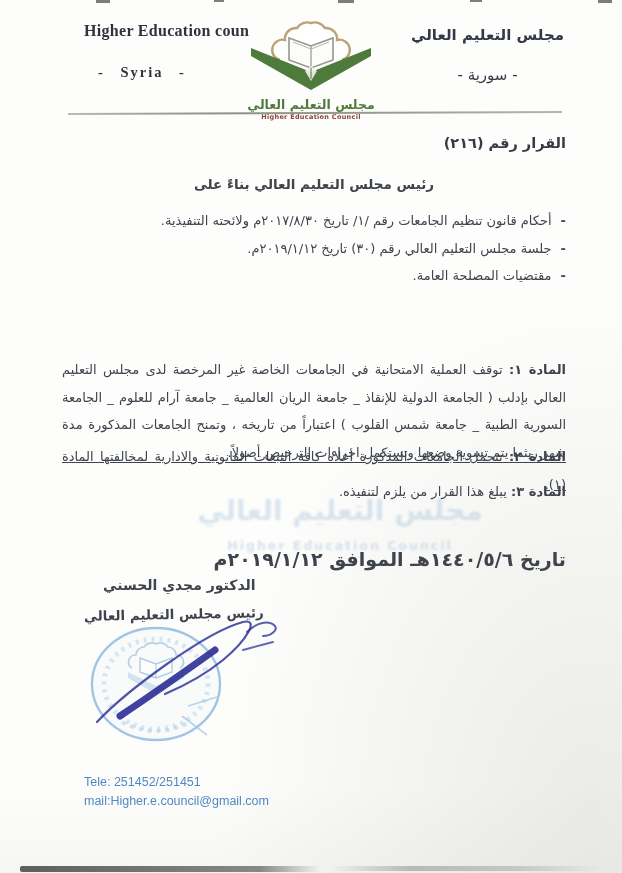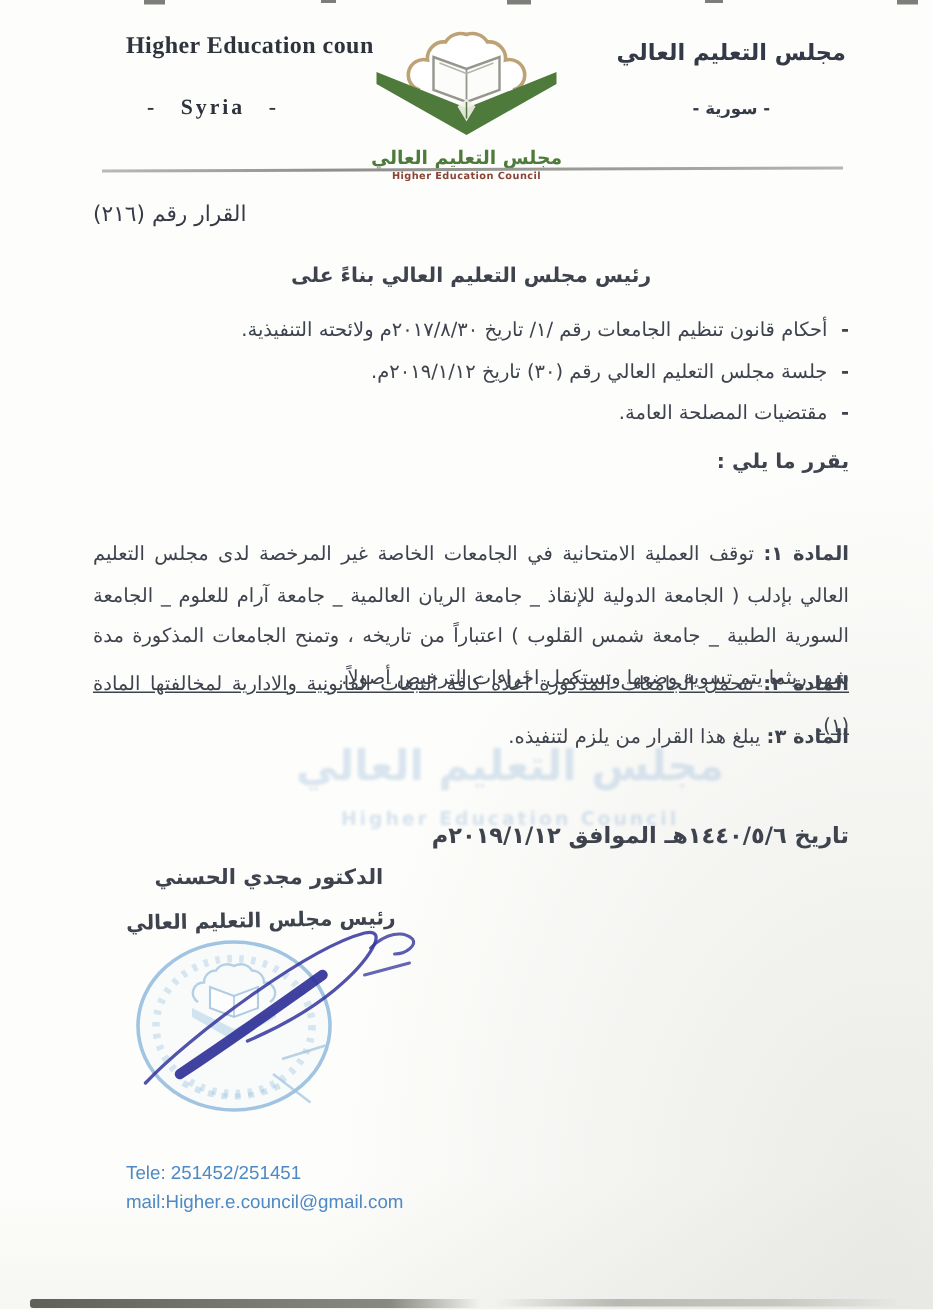--- a/index.html
+++ b/index.html
@@ -14,40 +14,40 @@
     overflow:hidden;
     font-family:"DejaVu Sans",sans-serif;
     color:#3e434d;
   }
   
   .hdr-en{position:absolute;left:84px;top:22px;font-family:"Liberation Serif",serif;font-weight:bold;color:#2f333c;}
   .hdr-en .l1{font-size:16px;letter-spacing:.3px;}
   .hdr-en .l2{font-size:14.5px;margin-top:24px;margin-left:14px;letter-spacing:2px;word-spacing:10px;}
   .hdr-ar{position:absolute;right:58px;top:26px;text-align:center;direction:rtl;color:#343947;}
   .hdr-ar .l1{font-size:15px;font-weight:700;}
-  .hdr-ar .l2{font-size:11px;font-weight:700;margin-top:22px;}
+  .hdr-ar .l2{font-size:15px;font-weight:400;margin-top:22px;}
   .logo{position:absolute;left:246px;top:10px;width:130px;text-align:center;}
   .logo svg{display:block;margin:0 auto;}
   .logo .ar{font-size:12.5px;font-weight:700;color:#4e7a3b;margin-top:1px;direction:rtl;}
   .logo .en{font-size:6.5px;font-weight:700;color:#8a4536;letter-spacing:.3px;margin-top:1px;}
   .divider{position:absolute;left:68px;top:112px;width:494px;height:2px;background:linear-gradient(to right,#b9b9b6,#8f8f8c 30%,#9d9d99 70%,#b5b5b2);transform:rotate(-0.25deg);}
   
   .doc{position:absolute;left:62px;right:56px;direction:rtl;z-index:2;}
-  .title{top:135px;text-align:left;font-size:14.5px;font-weight:400;color:#363b46;}
+  .title{top:135px;text-align:right;font-size:14.5px;font-weight:700;color:#363b46;}
   .subtitle{top:176px;text-align:center;font-size:13.5px;font-weight:700;}
   .basis{top:207px;}
   .basis-item{display:flex;gap:9px;line-height:27.5px;font-size:13px;}
   .basis-item .dash{font-weight:700;}
   .intro{top:300px;font-size:13.5px;font-weight:700;}
   .article{font-size:13px;line-height:27.5px;text-align:justify;}
   .article .lbl{font-weight:700;}
   .art1{top:328px;}
   .art2{top:443px;text-decoration:underline;}
   .art3{top:478px;}
-  .dateline{top:548px;font-size:15px;font-weight:600;}
+  .dateline{top:548px;font-size:19px;font-weight:600;}
   
   .wm{position:absolute;z-index:1;color:#9fbeda;text-align:center;filter:blur(1.1px);}
   .wm-ar{left:140px;top:494px;width:400px;font-size:28px;font-weight:700;letter-spacing:4px;opacity:.38;direction:rtl;}
   .wm-en{left:210px;top:538px;width:260px;font-size:12.5px;font-weight:600;letter-spacing:2px;opacity:.42;}
   
   .sig-name{position:absolute;left:103px;top:577px;font-size:14px;font-weight:700;direction:rtl;z-index:2;}
   .sig-title{position:absolute;left:84px;top:606px;font-size:13.5px;font-weight:700;direction:rtl;z-index:2;transform:rotate(-1.2deg);}
   .stamp{position:absolute;left:70px;top:610px;z-index:1;}
   .ink{position:absolute;left:75px;top:592px;z-index:3;}
   
@@ -109,21 +109,20 @@
     <div class="basis-item">
       <span class="dash">-</span>
       <span>جلسة مجلس التعليم العالي رقم (٣٠) تاريخ ٢٠١٩/١/١٢م.</span>
     </div>
     <div class="basis-item">
       <span class="dash">-</span>
       <span>مقتضيات المصلحة العامة.</span>
     </div>
   </div>
 
-  <div class="doc intro" style="position:absolute;">يقرر ما يلي :</div>
 
   <div class="doc article art1" style="position:absolute;margin-top:28px;">
     <span class="lbl">المادة ١:</span>
     <span>توقف العملية الامتحانية في الجامعات الخاصة غير المرخصة لدى مجلس التعليم العالي بإدلب ( الجامعة الدولية للإنقاذ _ جامعة الريان العالمية _ جامعة آرام للعلوم _ الجامعة السورية الطبية _ جامعة شمس القلوب ) اعتباراً من تاريخه ، وتمنح الجامعات المذكورة مدة شهر ريثما يتم تسوية وضعها وتستكمل اجراءات الترخيص أصولاً.</span>
   </div>
 
   <div class="doc article art2" style="position:absolute;">
     <span class="lbl">المادة ٢:</span>
     <span>تتحمل الجامعات المذكورة أعلاه كافة التبعات القانونية والادارية لمخالفتها المادة (١).</span>
   </div>

